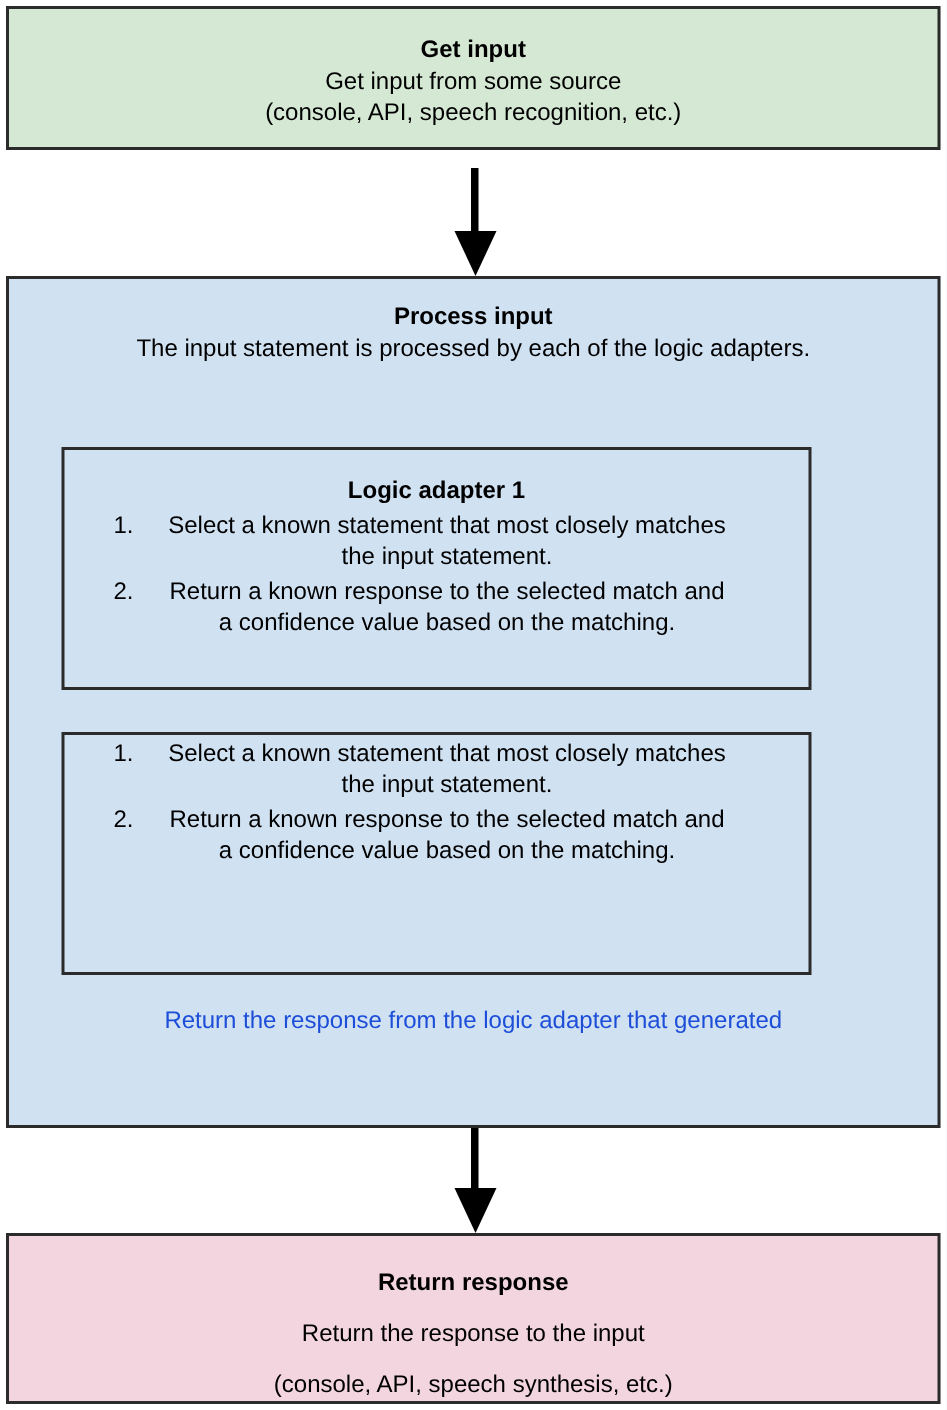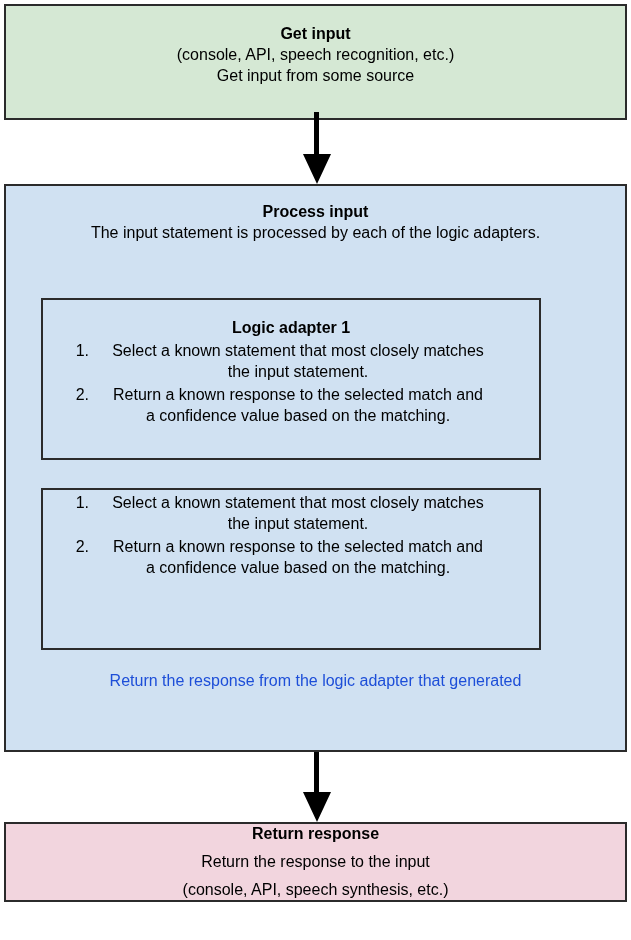--- a/index.html
+++ b/index.html
@@ -46,21 +46,21 @@
     text-align: center;
     line-height: 21px;
     white-space: nowrap;
   }
 
   
   #get-input-box {
     left: 4px;
     top: 4px;
     width: 623px;
-    height: 116px;
+    height: 96px;
     justify-content: flex-start;
     padding-top: 18px;
   }
 
   
   #process-input-box {
     left: 4px;
     top: 184px;
     width: 623px;
     height: 568px;
@@ -133,22 +133,23 @@
     line-height: 25px;
     color: #1d4ed8;
     white-space: nowrap;
   }
 
   
   #return-response-box {
     left: 4px;
     top: 822px;
     width: 623px;
-    height: 80px;
+    height: 114px;
     justify-content: space-between;
+    padding-top: 22px;
   }
 
   
   .arrow {
     position: absolute;
     left: 303px;
     width: 28px;
   }
   .arrow .shaft {
     position: absolute;
@@ -173,22 +174,22 @@
   #arrow-2 .shaft { height: 42px; }
   #arrow-2 .head  { top: 40px; }
 </style>
 </head>
 <body>
 
 <div id="canvas">
 
   <div class="node green" id="get-input-box">
     <div class="node-title">Get input</div>
+    <div class="node-line">Get input from some source</div>
     <div class="node-line">(console, API, speech recognition, etc.)</div>
-    <div class="node-line">Get input from some source</div>
   </div>
 
   <div class="arrow" id="arrow-1">
     <div class="shaft"></div>
     <div class="head"></div>
   </div>
 
   <div class="node blue" id="process-input-box">
     <div class="node-title">Process input</div>
     <div class="node-line">The input statement is processed by each of the logic adapters.</div>

